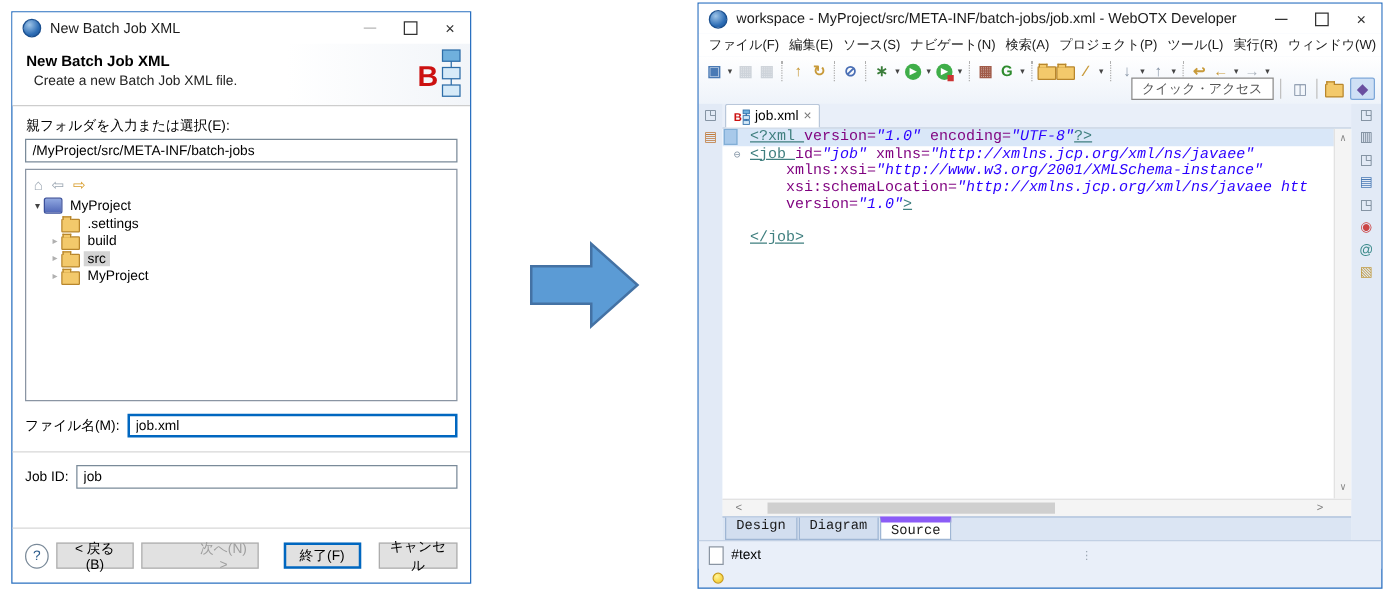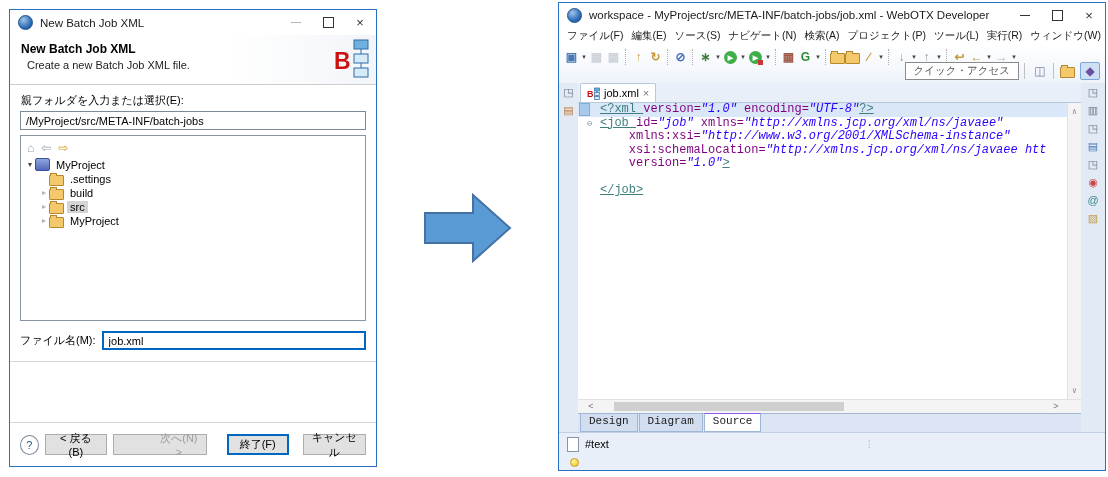--- a/index.html
+++ b/index.html
@@ -89,21 +89,21 @@
   .tk-at{color:var(--attr);}
   .tk-vl{color:var(--val);font-style:italic;}
   .gblock{position:absolute;left:1px;top:0;width:11px;height:13px;background:#a8c9ea;border:1px solid #82aed6;box-sizing:border-box;}
   .fold{position:absolute;left:9px;top:1px;font-size:9px;color:#8a9aaa;font-style:normal;}
   .vsb{position:absolute;top:0;right:0;bottom:0;width:14px;background:#f4f4f4;border-left:1px solid #e2e2e2;display:flex;flex-direction:column;justify-content:space-between;align-items:center;font-size:8px;color:#8a8a8a;padding:2px 0;box-sizing:border-box;}
   .hsb{height:13px;background:#f4f4f4;border-top:1px solid #e2e2e2;position:relative;flex:0 0 auto;font-size:9px;color:#777;}
   .hsb .arr{position:absolute;top:0;width:14px;text-align:center;line-height:12px;}
   .hsb .thumb{position:absolute;left:36px;width:230px;top:2px;bottom:2px;background:#cfcfcf;}
   .ptabs{height:18px;background:#dbe5f3;border-top:1px solid #9fb6d4;display:flex;align-items:stretch;padding-left:2px;flex:0 0 auto;font-family:Liberation Mono, monospace;}
   .ptab{font-size:11px;padding:1px 8px 0 8px;background:#d2deef;border:1px solid #9fb6d4;border-top:none;margin-right:1px;color:#1a1a1a;}
-  .ptab.active{background:#fff;border-top:1px solid #8b5cf6;margin-top:-1px;}
+  .ptab.active{background:#fff;border-top:5px solid #8b5cf6;margin-top:-1px;}
 
   .sbar{height:22px;display:flex;align-items:center;gap:6px;padding:0 8px;border-top:1px solid #c2d0e4;background:#e9eff9;font-size:11px;flex:0 0 auto;position:relative;}
   .page-ico{width:10px;height:13px;background:#fff;border:1px solid #8a95a3;}
   .sdots{position:absolute;left:56%;color:#9aa5b1;font-size:9px;letter-spacing:0;}
   .btrim{height:15px;display:flex;align-items:center;padding:0 11px;gap:4px;flex:0 0 auto;}
   .bulb{width:9px;height:9px;border-radius:50%;background:radial-gradient(circle at 35% 30%,#fff59a,#f5c518);border:1px solid #c89a1a;box-sizing:border-box;}
 </style>
 </head>
 <body>
 
@@ -177,20 +177,24 @@
           </div>
       </div>
 
       <div class="row-field">
         <span class="flabel">ファイル名(M):</span>
         <input class="txt focus" value="job.xml" style="">
       </div>
 
       <hr class="hsep">
 
+      <div class="row-field">
+        <span class="flabel">Job ID:</span>
+        <input class="txt" value="job" style="">
+      </div>
 
       <div class="dfoot" style="margin:auto -10px 0 -10px;">
         <span class="helpbtn">
             <span>?</span>
           </span>
         <span class="dbtns" id="dlg-buttons">
             <button class="btn">&lt; 戻る(B)</button>
             <button class="btn disabled">次へ(N) &gt;</button>
             <button class="btn default">終了(F)</button>
             <button class="btn cancel">キャンセル</button>

